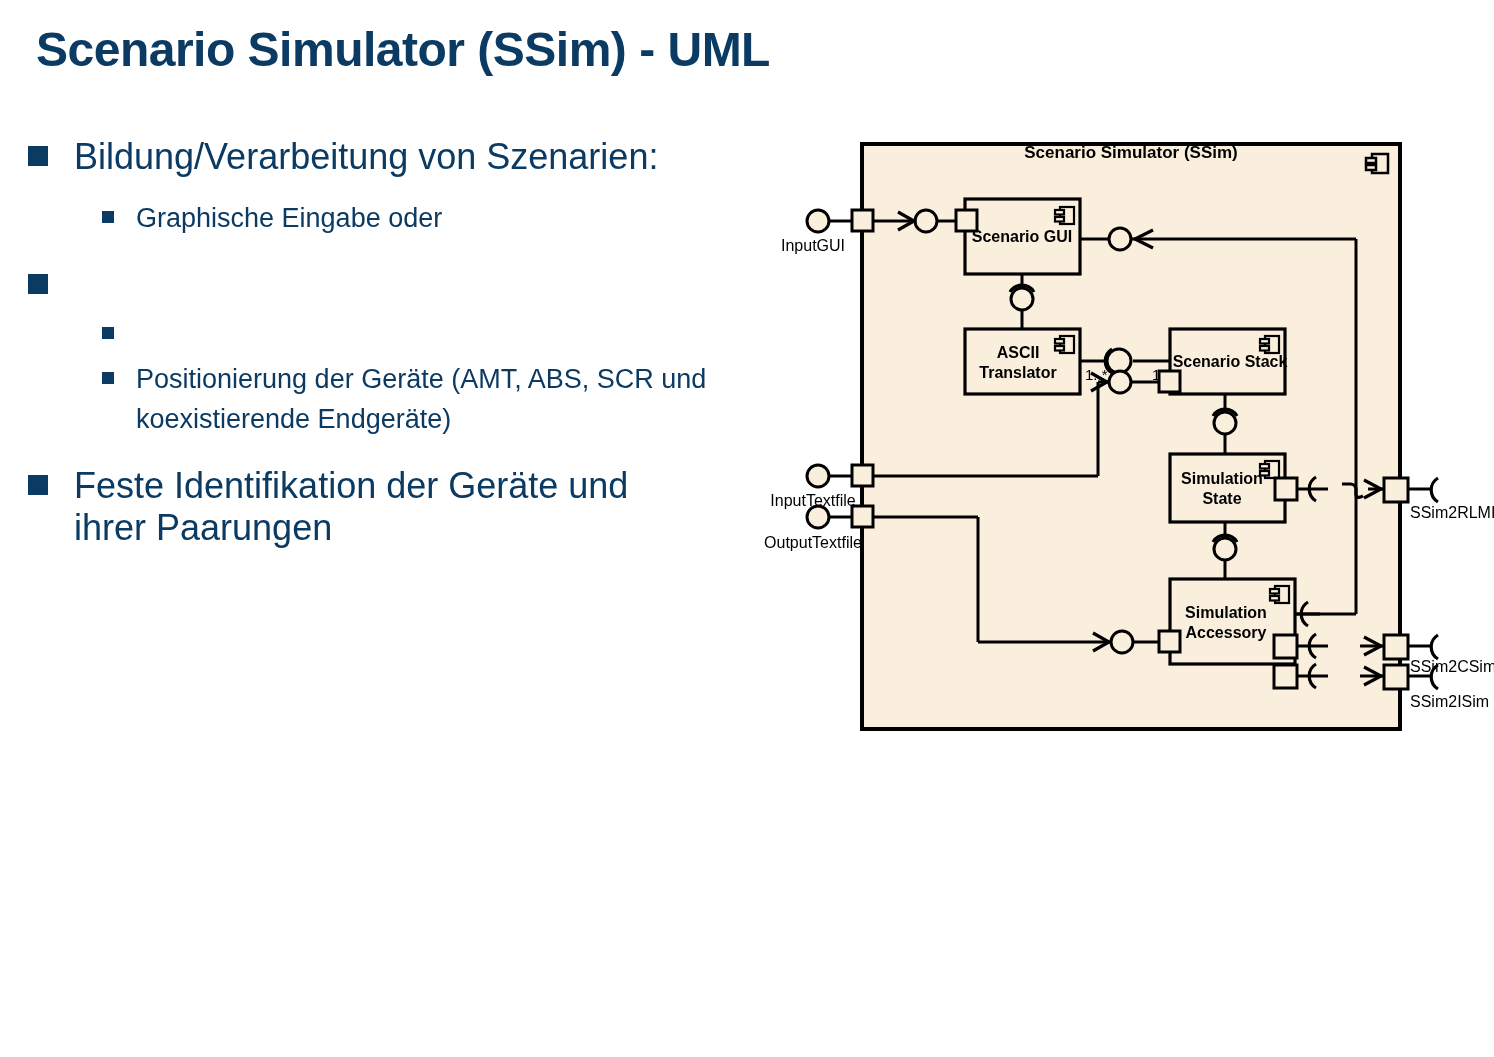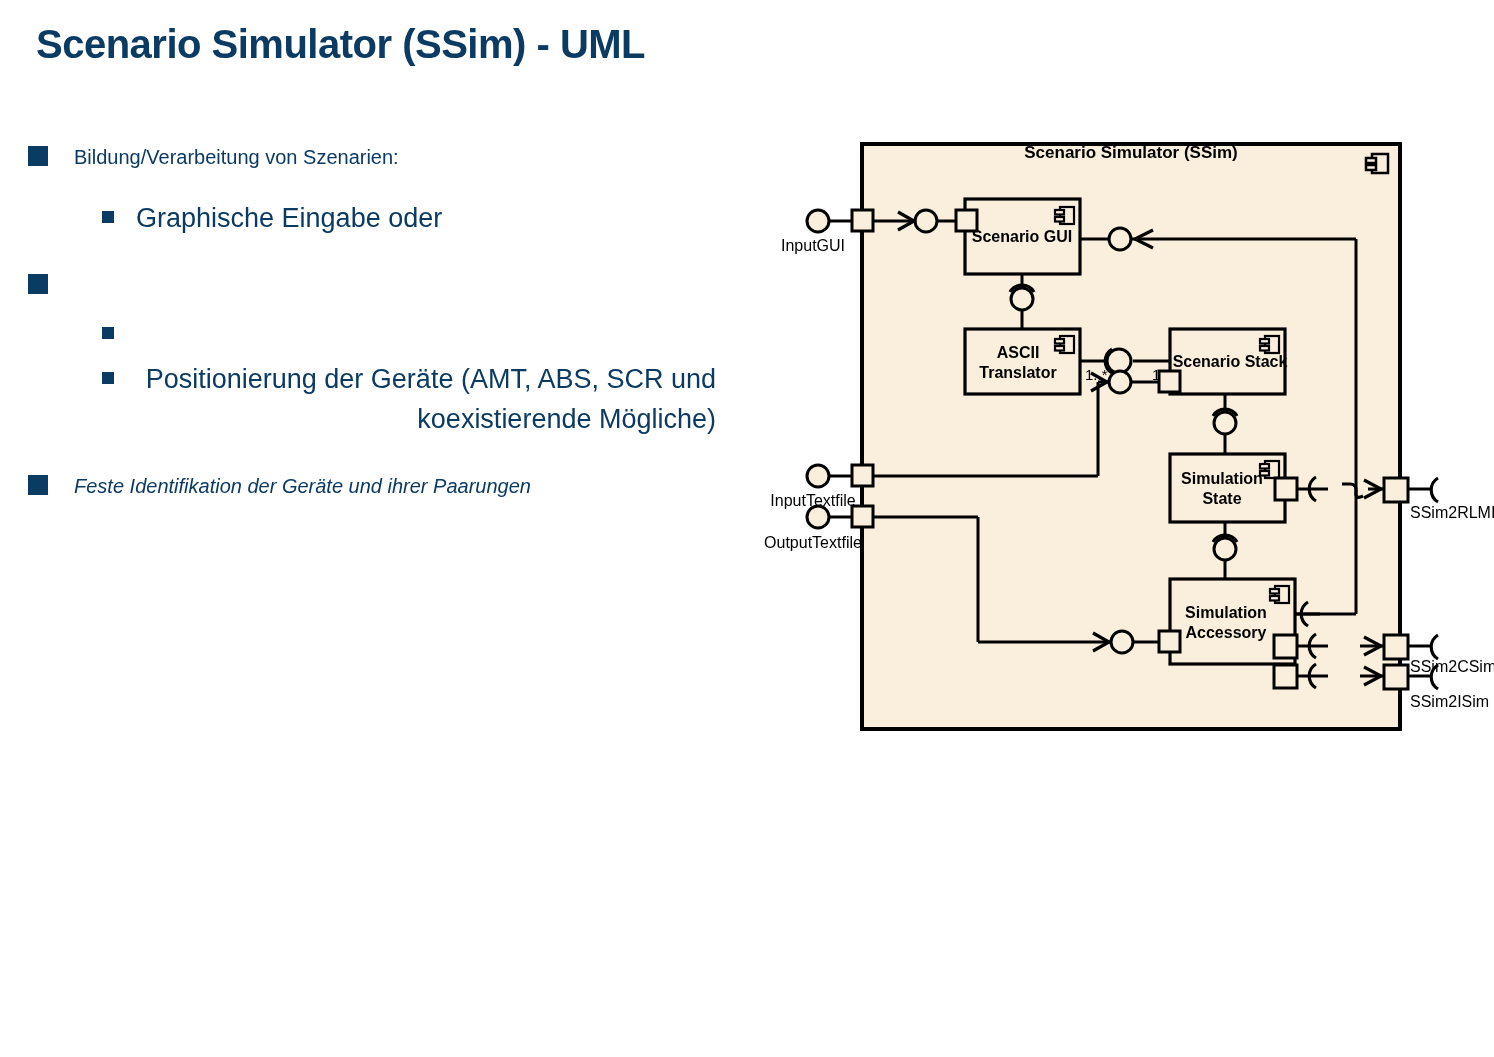--- a/index.html
+++ b/index.html
@@ -13,21 +13,21 @@
     position: relative;
     font-family: "Liberation Sans", sans-serif;
     overflow: hidden;
   }
 
   
   #slide-title {
     position: absolute;
     left: 36px;
     top: 22px;
-    font-size: 40px;
+    font-size: 48px;
     font-weight: bold;
     color: #0b3a63;
     letter-spacing: -0.5px;
     white-space: nowrap;
   }
 
   
   #bullet-list {
     position: absolute;
     left: 28px;
@@ -42,34 +42,33 @@
   }
   .bullet-l1 .marker {
     width: 20px;
     height: 20px;
     background: #0b3a63;
     flex: 0 0 20px;
     margin-top: 10px;
     margin-right: 26px;
   }
   .bullet-l1 .text {
-    font-size: 20px;
+    font-size: 36px;
     color: #0b3a63;
     line-height: 42px;
     max-width: 620px;
   }
   .group { margin-bottom: 26px; }
 
   .bullet-l2 {
     position: relative;
     display: flex;
     align-items: flex-start;
     margin-left: 74px;
     margin-top: 20px;
-    text-align: right;
   }
   .bullet-l2 .marker {
     width: 12px;
     height: 12px;
     background: #0b3a63;
     flex: 0 0 12px;
     margin-top: 13px;
     margin-right: 22px;
   }
   .bullet-l2 .text {
@@ -109,25 +108,25 @@
 
   <div class="group">
     <div class="bullet-l1">
       <span class="marker"></span>
     </div>
     <div class="bullet-l2">
       <span class="marker"></span>
     </div>
     <div class="bullet-l2">
       <span class="marker"></span>
-      <span class="text">Positionierung der Geräte (AMT, ABS, SCR und koexistierende Mögliche)</span>
+      <span class="text">Positionierung der Geräte (AMT, ABS, SCR und koexistierende Endgeräte)</span>
     </div>
   </div>
 
-  <div class="group" style="margin-bottom:32px;font-style:italic;">
+  <div class="group" style="margin-bottom:32px;">
     <div class="bullet-l1">
       <span class="marker"></span>
       <span class="text">Feste Identifikation der Geräte und ihrer Paarungen</span>
     </div>
   </div>
 
 
 </div>
 
 <div id="uml-diagram">

